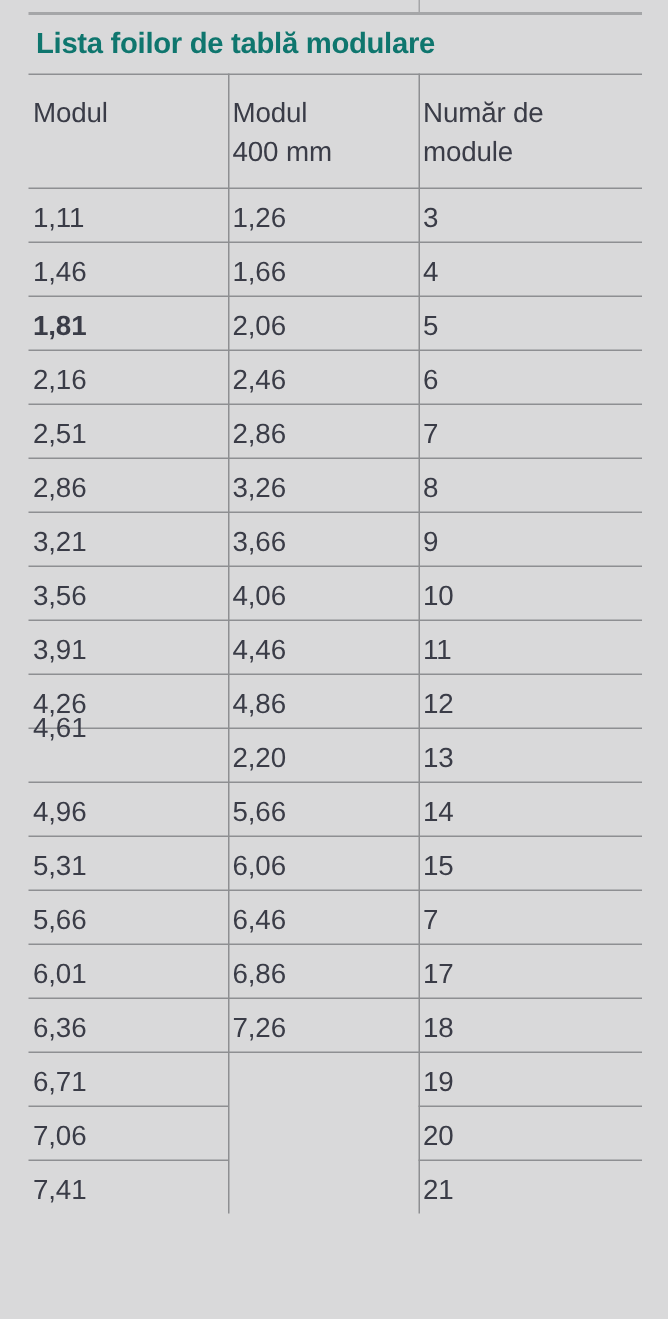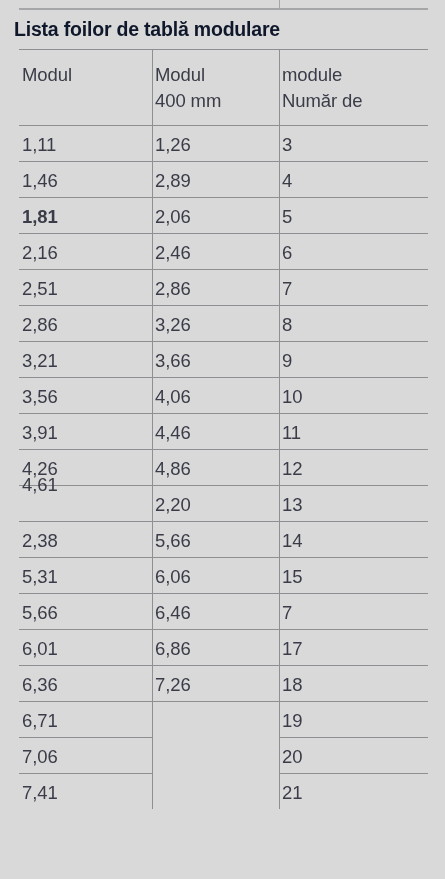--- a/index.html
+++ b/index.html
@@ -39,27 +39,27 @@
     left: 279px;
     top: 0px;
     width: 1px;
     height: 8px;
     background: #a5a6a8;
   }
 
   
   .title {
     position: absolute;
-    left: 14px;
+    left: 24px;
     top: 16px;
     width: 400px;
     font-size: 19.5px;
     font-weight: bold;
     letter-spacing: -0.2px;
-    color: #0f172a;
+    color: #0f766e;
     line-height: 26px;
     white-space: nowrap;
   }
 
   
   .table {
     position: absolute;
     left: 19px;
     top: 49px;
     width: 409px;
@@ -121,28 +121,28 @@
 
   <div class="top-rule"></div>
   <div class="top-tick"></div>
 
   <div class="title">Lista foilor de tablă modulare</div>
 
   <div class="table" id="table-grid">
       <div class="rule full" style="top: 0px;"></div>
       <div class="cell head col0" style="top: 13px;"><div>Modul</div></div>
       <div class="cell head col1" style="top: 13px;"><div>Modul</div><div>400 mm</div></div>
-      <div class="cell head col2" style="top: 13px;"><div>module</div><div>Număr de</div></div>
+      <div class="cell head col2" style="top: 13px;"><div>Număr de</div><div>module</div></div>
       <div class="rule full" style="top: 76px;"></div>
       <div class="cell body col0" style="top: 77px;">1,11</div>
       <div class="cell body col1" style="top: 77px;">1,26</div>
       <div class="cell body col2" style="top: 77px;">3</div>
       <div class="rule full" style="top: 112px;"></div>
       <div class="cell body col0" style="top: 113px;">1,46</div>
-      <div class="cell body col1" style="top: 113px;">2,89</div>
+      <div class="cell body col1" style="top: 113px;">1,66</div>
       <div class="cell body col2" style="top: 113px;">4</div>
       <div class="rule full" style="top: 148px;"></div>
       <div class="cell body col0" style="top: 149px; font-weight: bold;">1,81</div>
       <div class="cell body col1" style="top: 149px;">2,06</div>
       <div class="cell body col2" style="top: 149px;">5</div>
       <div class="rule full" style="top: 184px;"></div>
       <div class="cell body col0" style="top: 185px;">2,16</div>
       <div class="cell body col1" style="top: 185px;">2,46</div>
       <div class="cell body col2" style="top: 185px;">6</div>
       <div class="rule full" style="top: 220px;"></div>
@@ -167,21 +167,21 @@
       <div class="cell body col2" style="top: 365px;">11</div>
       <div class="rule full" style="top: 400px;"></div>
       <div class="cell body col0" style="top: 401px;">4,26</div>
       <div class="cell body col1" style="top: 401px;">4,86</div>
       <div class="cell body col2" style="top: 401px;">12</div>
       <div class="rule full" style="top: 436px;"></div>
       <div class="cell body col0" style="top: 417px;">4,61</div>
       <div class="cell body col1" style="top: 437px;">2,20</div>
       <div class="cell body col2" style="top: 437px;">13</div>
       <div class="rule full" style="top: 472px;"></div>
-      <div class="cell body col0" style="top: 473px;">2,38</div>
+      <div class="cell body col0" style="top: 473px;">4,96</div>
       <div class="cell body col1" style="top: 473px;">5,66</div>
       <div class="cell body col2" style="top: 473px;">14</div>
       <div class="rule full" style="top: 508px;"></div>
       <div class="cell body col0" style="top: 509px;">5,31</div>
       <div class="cell body col1" style="top: 509px;">6,06</div>
       <div class="cell body col2" style="top: 509px;">15</div>
       <div class="rule full" style="top: 544px;"></div>
       <div class="cell body col0" style="top: 545px;">5,66</div>
       <div class="cell body col1" style="top: 545px;">6,46</div>
       <div class="cell body col2" style="top: 545px;">7</div>

